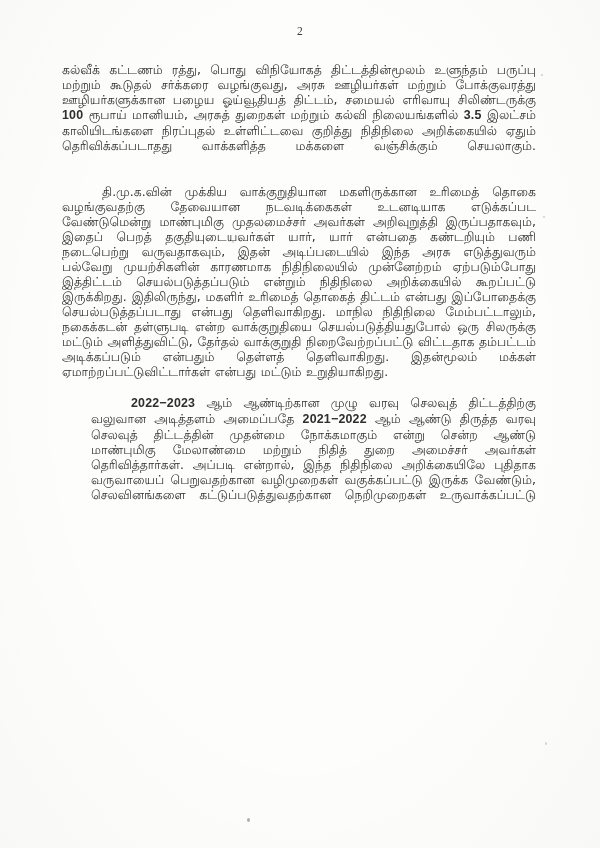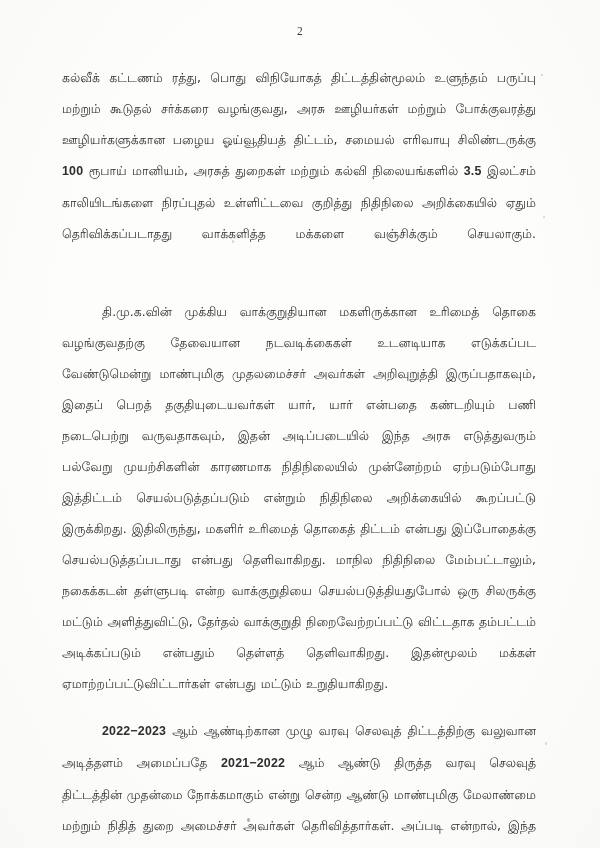--- a/index.html
+++ b/index.html
@@ -46,31 +46,32 @@
     top: 62px;
     left: 62px;
     width: 474px;
   }
 
   p.para {
     margin: 0 0 16px 0;
     padding: 0;
     font-family: "DejaVu Sans", "Liberation Sans", sans-serif;
     font-size: 12.4px;
-    line-height: 31px;
+    line-height: 15px;
     color: #2e2e2e;
     text-align: justify;
     text-justify: inter-word;
     text-indent: 40px;
     word-spacing: 0.5px;
     -webkit-font-smoothing: antialiased;
   }
 
   p.para:last-of-type {
     margin-bottom: 0;
+    margin-left: 29px;
   }
 
   
   p.para.continued {
     text-indent: 0;
   }
 
   
   p.para.runs-on::after {
     content: "";

